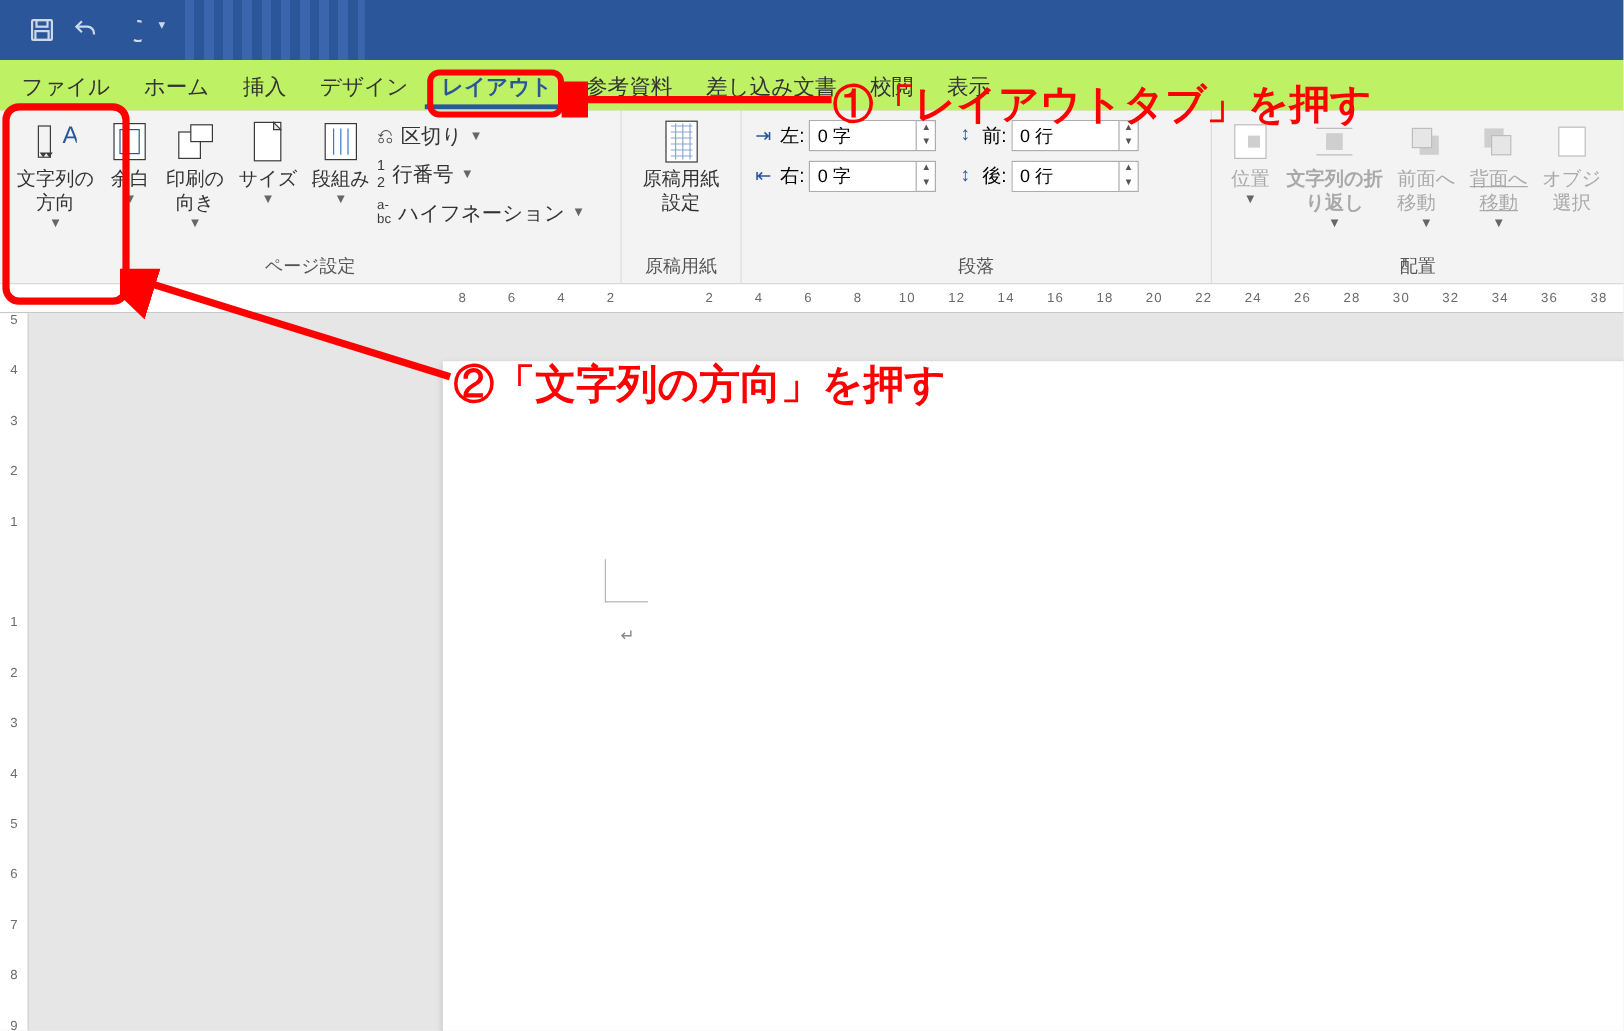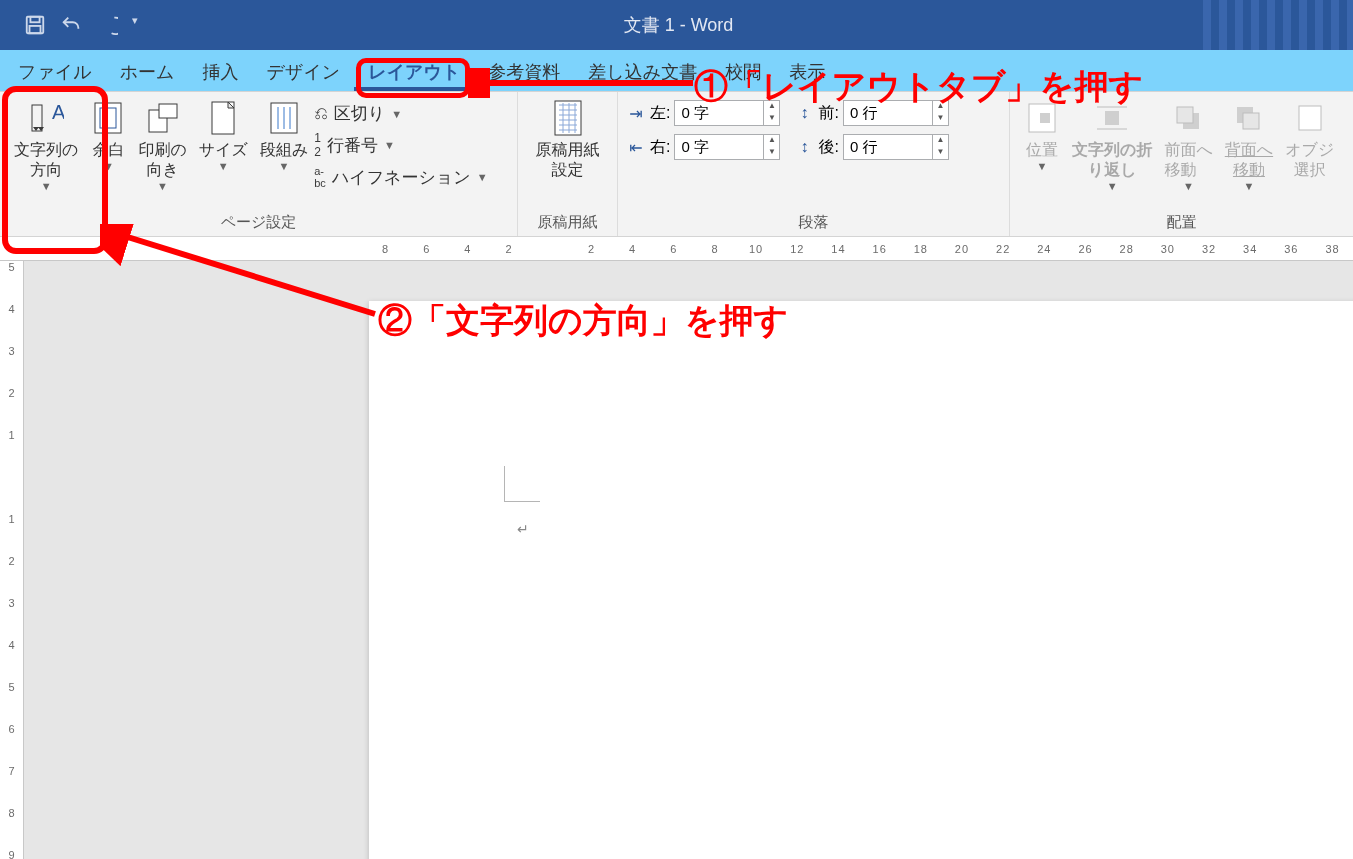--- a/index.html
+++ b/index.html
@@ -3,21 +3,21 @@
 <meta charset="utf-8">
 <style>
   * { margin: 0; padding: 0; box-sizing: border-box; font-family: "Meiryo", "Yu Gothic", sans-serif; }
   body { background: #e6e6e6; width: 1353px; height: 859px; overflow: hidden; position: relative; }
   .titlebar { height: 50px; background: #2b579a; display: flex; align-items: center; color: #fff; }
   .titlebar .qa { display: flex; gap: 14px; padding-left: 24px; align-items: center; }
   .titlebar .qa .icon { width: 22px; height: 22px; color: #fff; opacity: .9; }
   .titlebar .doc-title { flex: 1; text-align: center; font-size: 18px; color: #e3e8f3; }
   .titlebar .deco { width: 150px; height: 50px; background: repeating-linear-gradient(90deg,#3a66ad 0 8px,#2b579a 8px 16px); }
 
-  .tabrow { height: 42px; background: #7dd3fc; border-bottom: 1px solid #d4d4d4; display: flex; align-items: flex-end; padding-left: 4px; font-size: 18px; position: relative; }
+  .tabrow { height: 42px; background: #bef264; border-bottom: 1px solid #d4d4d4; display: flex; align-items: flex-end; padding-left: 4px; font-size: 18px; position: relative; }
   .tab { padding: 8px 14px 7px; color: #333; cursor: pointer; }
   .tab.active { color: #2b579a; font-weight: 600; border-bottom: 4px solid #2b579a; padding-bottom: 3px; }
   .tellme { color: #6b6b6b; font-size: 17px; margin-left: 20px; padding-bottom: 7px; }
 
   .ribbon { height: 145px; background: #f3f3f3; border-bottom: 1px solid #d4d4d4; display: flex; }
   .rgroup { border-right: 1px solid #dcdcdc; display: flex; flex-direction: column; height: 100%; }
   .rg-body { flex: 1; display: flex; align-items: flex-start; padding: 6px 8px 0; }
   .rg-label { text-align: center; font-size: 15px; color: #555; padding: 2px 0 4px; position: relative; }
   .rbtn { display: flex; flex-direction: column; align-items: center; justify-content: flex-start; padding: 2px 6px; font-size: 16px; color: #333; line-height: 1.25; cursor: pointer; }
   .rbtn.disabled { color: #a9a9a9; }
@@ -66,21 +66,20 @@
     <span class="icon"><svg viewBox="0 0 24 24" width="22" height="22" fill="none" stroke="#dfe6f4" stroke-width="2">
           <path d="M9 14l-5-5 5-5"></path>
           <path d="M4 9h10a6 6 0 016 6v1"></path>
         </svg></span>
     <span class="icon"><svg viewBox="0 0 24 24" width="22" height="22" fill="none" stroke="#dfe6f4" stroke-width="2">
           <path d="M20 4a9 9 0 11-3 17"></path>
           <path d="M20 4l-3 3M20 4l3 3" opacity="0"></path>
         </svg></span>
     <span class="icon" style="font-size:11px;color:#dfe6f4;">▾</span>
   </div>
-  <div class="doc-title">文書 1  -  Word</div>
   <div class="deco"></div>
 </div>
 
 <div class="tabrow">
   <div class="tab">ファイル</div>
   <div class="tab">ホーム</div>
   <div class="tab">挿入</div>
   <div class="tab">デザイン</div>
   <div class="tab active">レイアウト</div>
   <div class="tab">参考資料</div>

